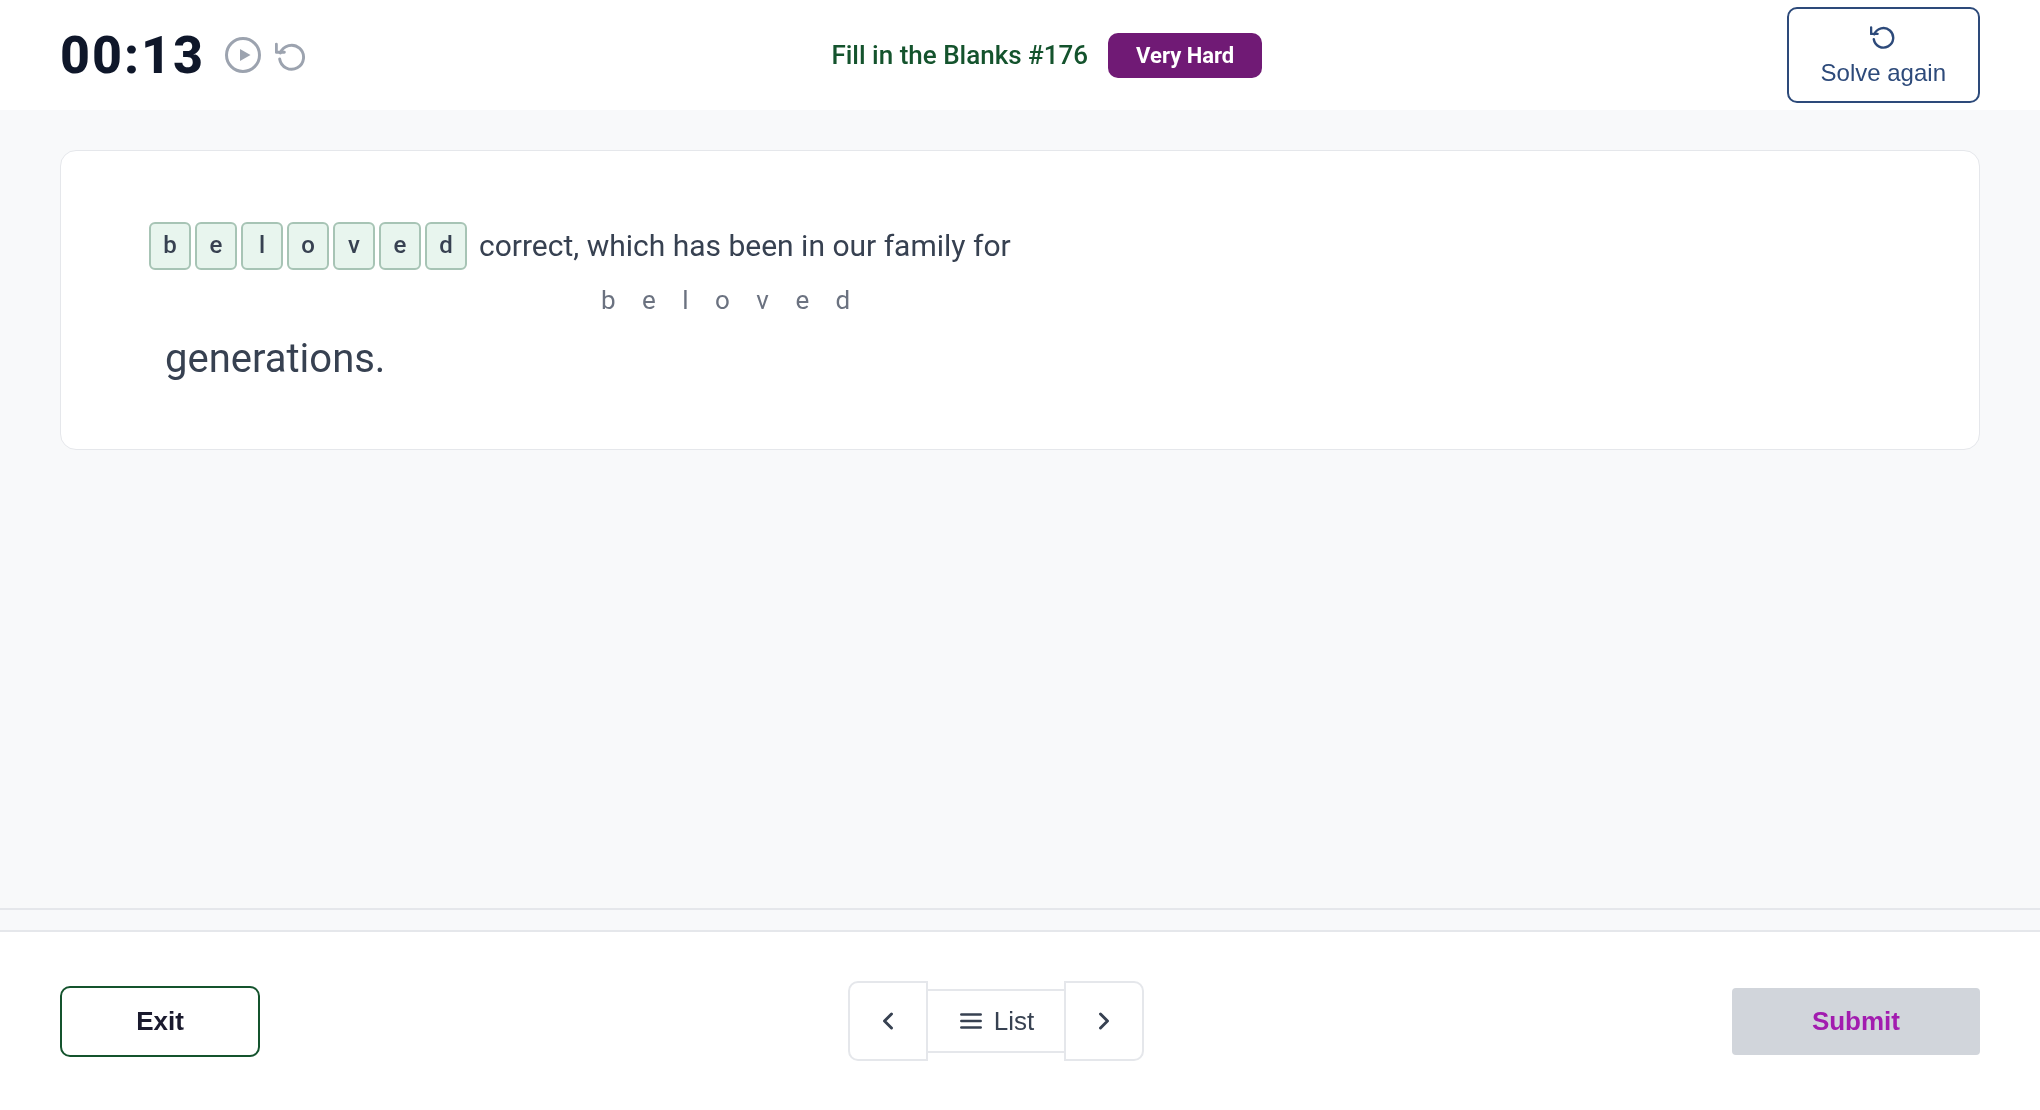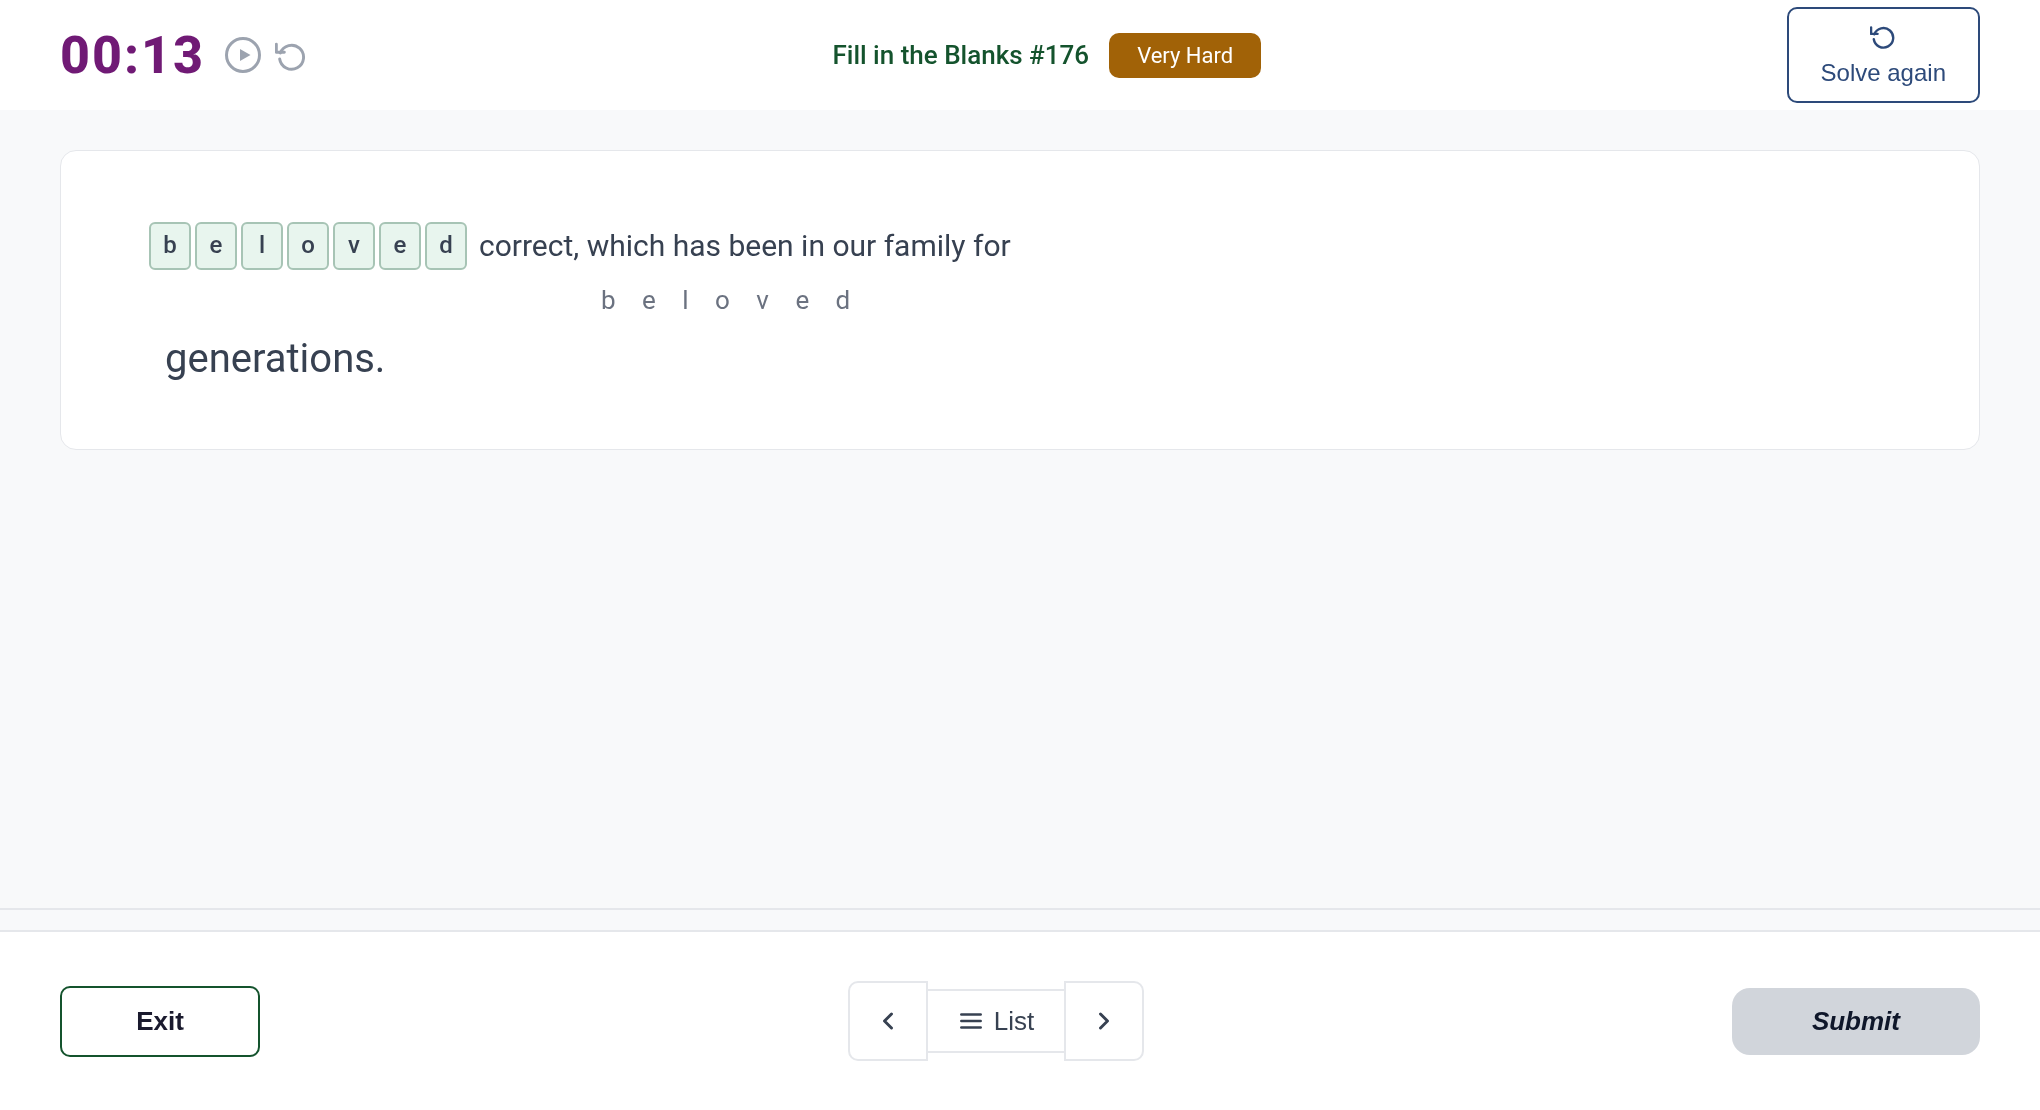--- a/index.html
+++ b/index.html
@@ -29,21 +29,21 @@
 
     .timer-section {
       display: flex;
       align-items: center;
       gap: 20px;
     }
 
     .timer {
       font-size: 52px;
       font-weight: 800;
-      color: #701a75;
+      color: #0f172a;
       letter-spacing: 2px;
     }
 
     .timer-controls {
       display: flex;
       align-items: center;
       gap: 14px;
     }
 
     .play-icon {
@@ -66,24 +66,24 @@
       gap: 20px;
     }
 
     .puzzle-title {
       font-size: 26px;
       font-weight: 500;
       color: #14532d;
     }
 
     .difficulty-badge {
-      background-color: #a16207;
+      background-color: #701a75;
       color: #fff;
       font-size: 22px;
-      font-weight: 400;
+      font-weight: 700;
       padding: 10px 28px;
       border-radius: 10px;
     }
 
     .solve-again-btn {
       display: flex;
       align-items: center;
       gap: 10px;
       border: 2px solid #2d4a7a;
       border-radius: 10px;
@@ -253,29 +253,28 @@
       border-left: none;
       border-right: none;
       background: #fff;
       cursor: pointer;
       font-size: 26px;
       color: #374151;
     }
 
     .submit-btn {
       background: #d1d5db;
-      color: #0f172a;
+      color: #a21caf;
       border: none;
-      border-radius: 18px;
+      border-radius: 4px;
       padding: 18px 80px;
       font-size: 26px;
       font-weight: 600;
       cursor: default;
       min-width: 200px;
-      font-style: italic;
     }
   </style>
 </head>
 <body>
 
 <div class="header">
 
   <div class="timer-section">
     <span class="timer">00:13</span>
     <div class="timer-controls">

